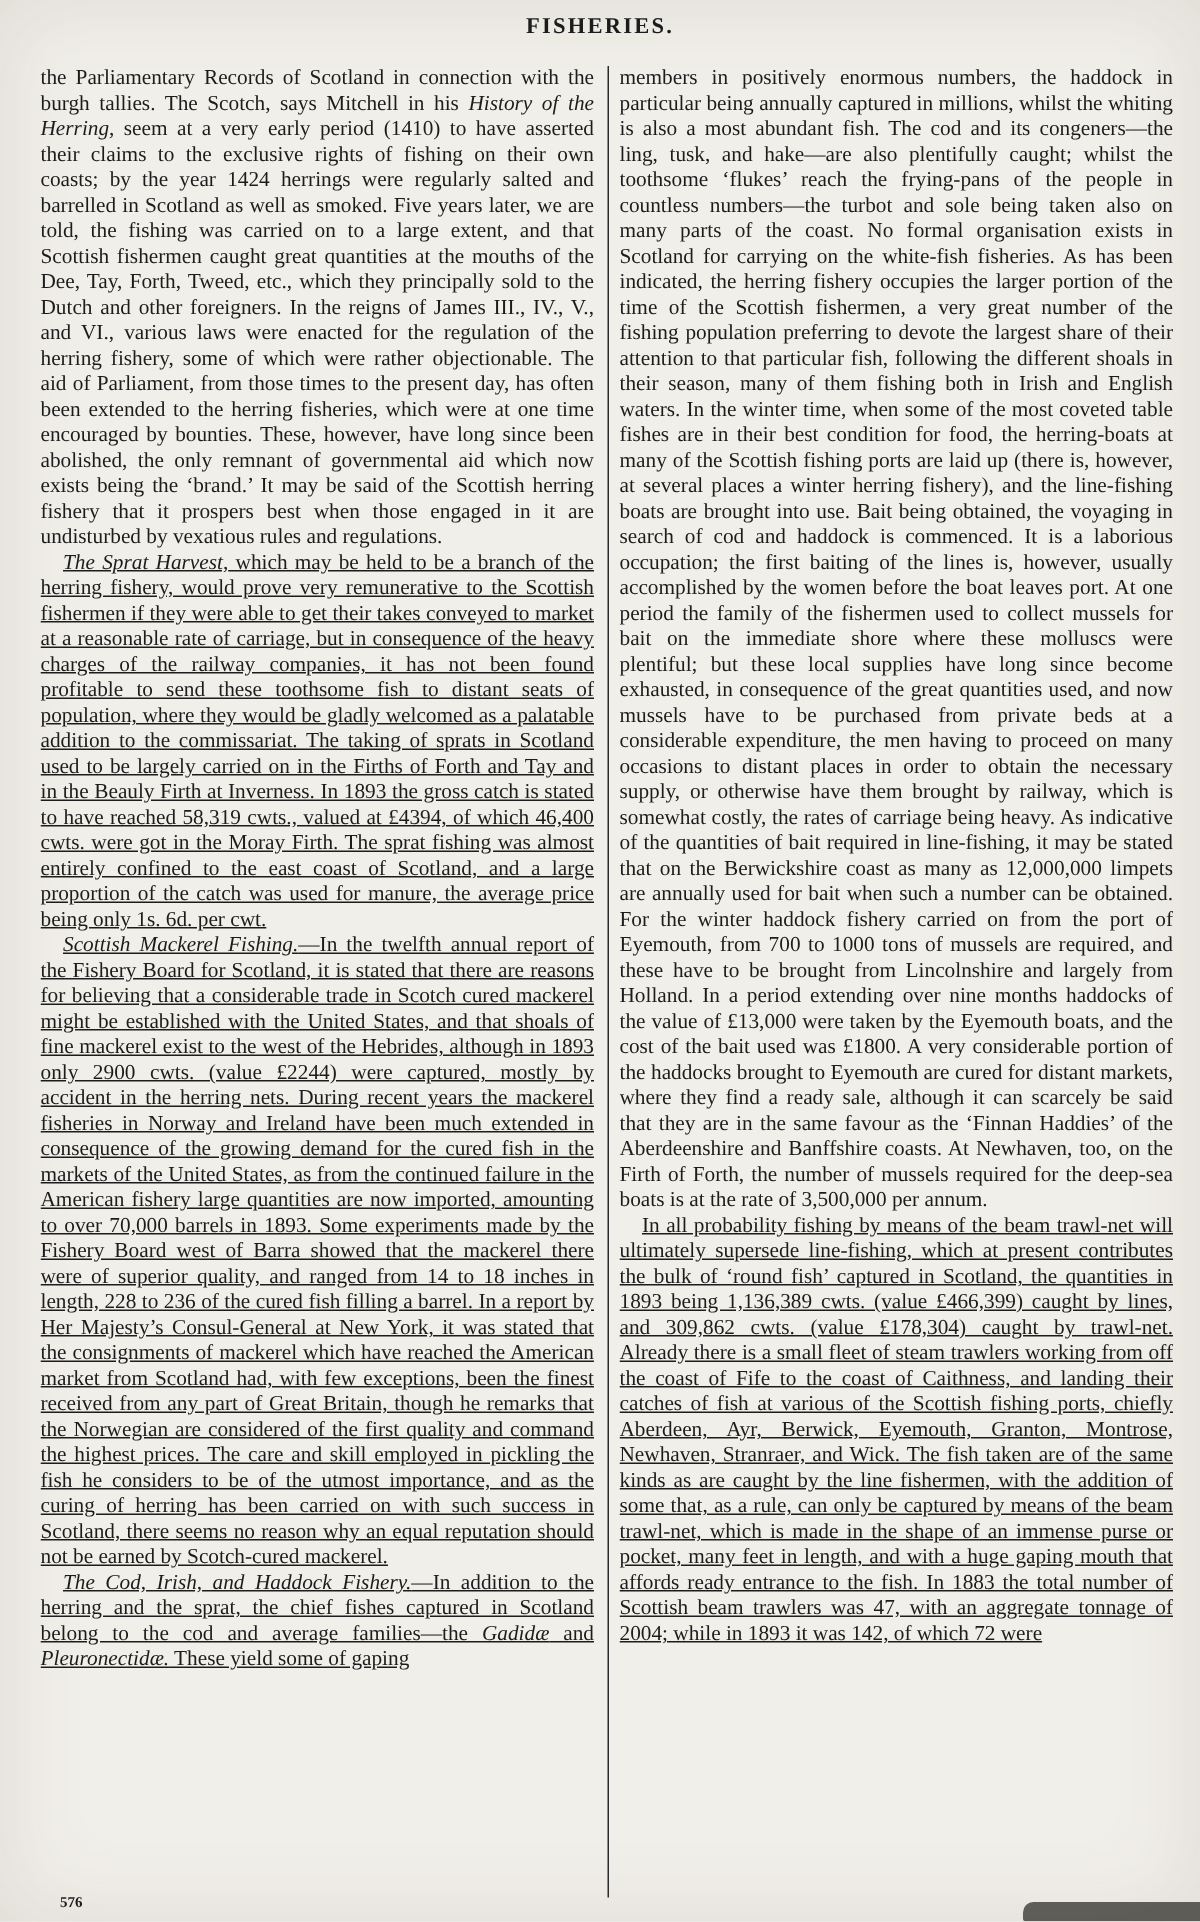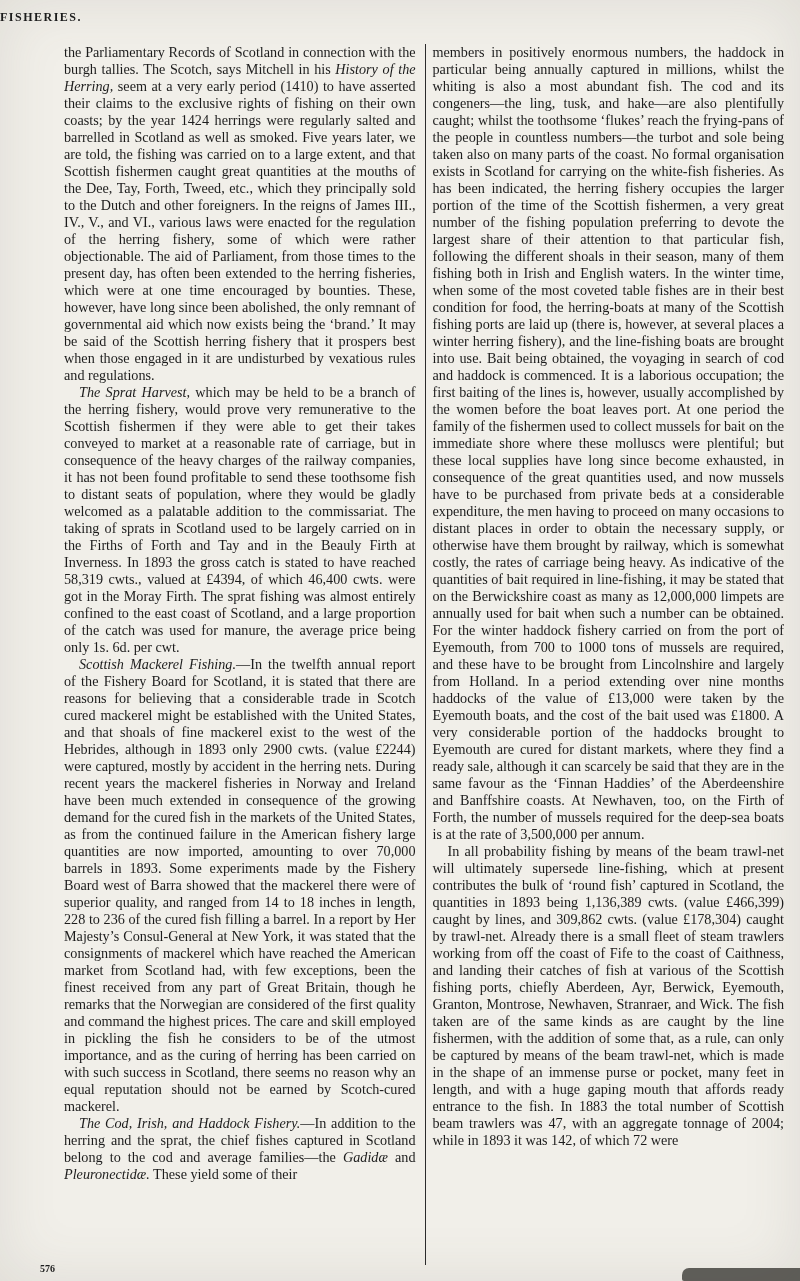--- a/index.html
+++ b/index.html
@@ -7,36 +7,35 @@
     width: 800px; height: 1281px;
     background: #f1efe9;
     position: relative;
     overflow: hidden;
     font-family: "Liberation Serif", "DejaVu Serif", serif;
     color: #1c1c1c;
     box-shadow: inset 0 0 60px rgba(90,85,70,0.12);
   }
   .header {
     position: absolute; top: 10px; left: 0; width: 100%;
-    font-weight: bold;
-    font-size: 12px; letter-spacing: 1.5px;
+    text-align: center; font-weight: bold;
+    font-size: 15px; letter-spacing: 1.5px;
   }
   .columns {
     position: absolute; top: 44px; left: 27px; right: 16px; bottom: 16px;
     display: flex;
-    margin-left: 37px;
   }
   .col {
     width: 369px; height: 100%; overflow: hidden;
     text-align: justify;
     font-size: 14.2px; line-height: 17px;
   }
   .divider { width: 1px; background: #2b2b2b; margin: 0 7px 0 9px; }
   p.para { margin: 0; padding: 0; }
-  p.indent { text-indent: 15px; }
+  p.indent { text-indent: 15px; text-decoration: underline; }
   .it { font-style: italic; }
   .page-number {
     position: absolute; left: 40px; bottom: 7px;
     font-weight: bold; font-size: 10px;
   }
   .smudge {
     position: absolute; right: 0; bottom: 0;
     width: 118px; height: 13px;
     background: #45443f; opacity: 0.85;
     border-radius: 7px 0 0 2px;
@@ -46,21 +45,21 @@
 <body>
 
 <div class="page">
   <div class="header">FISHERIES.</div>
 
   <div class="columns">
     <div class="col">
         <p class="para"><span>the Parliamentary Records of Scotland in connection with the burgh tallies.  The Scotch, says Mitchell in his </span><span class="it">History of the Herring,</span><span> seem at a very early period (1410) to have asserted their claims to the exclusive rights of fishing on their own coasts; by the year 1424 herrings were regularly salted and barrelled in Scotland as well as smoked.  Five years later, we are told, the fishing was carried on to a large extent, and that Scottish fishermen caught great quantities at the mouths of the Dee, Tay, Forth, Tweed, etc., which they principally sold to the Dutch and other foreigners.  In the reigns of James III., IV., V., and VI., various laws were enacted for the regulation of the herring fishery, some of which were rather objectionable.  The aid of Parliament, from those times to the present day, has often been extended to the herring fisheries, which were at one time encouraged by bounties.  These, however, have long since been abolished, the only remnant of governmental aid which now exists being the ‘brand.’ It may be said of the Scottish herring fishery that it prospers best when those engaged in it are undisturbed by vexatious rules and regulations.</span></p>
         <p class="para indent"><span class="it">The Sprat Harvest,</span><span> which may be held to be a branch of the herring fishery, would prove very remunerative to the Scottish fishermen if they were able to get their takes conveyed to market at a reasonable rate of carriage, but in consequence of the heavy charges of the railway companies, it has not been found profitable to send these toothsome fish to distant seats of population, where they would be gladly welcomed as a palatable addition to the commissariat.  The taking of sprats in Scotland used to be largely carried on in the Firths of Forth and Tay and in the Beauly Firth at Inverness. In 1893 the gross catch is stated to have reached 58,319 cwts., valued at £4394, of which 46,400 cwts. were got in the Moray Firth.  The sprat fishing was almost entirely confined to the east coast of Scotland, and a large proportion of the catch was used for manure, the average price being only 1s. 6d. per cwt.</span></p>
         <p class="para indent"><span class="it">Scottish Mackerel Fishing.</span><span>—In the twelfth annual report of the Fishery Board for Scotland, it is stated that there are reasons for believing that a considerable trade in Scotch cured mackerel might be established with the United States, and that shoals of fine mackerel exist to the west of the Hebrides, although in 1893 only 2900 cwts. (value £2244) were captured, mostly by accident in the herring nets.  During recent years the mackerel fisheries in Norway and Ireland have been much extended in consequence of the growing demand for the cured fish in the markets of the United States, as from the continued failure in the American fishery large quantities are now imported, amounting to over 70,000 barrels in 1893.  Some experiments made by the Fishery Board west of Barra showed that the mackerel there were of superior quality, and ranged from 14 to 18 inches in length, 228 to 236 of the cured fish filling a barrel.  In a report by Her Majesty’s Consul-General at New York, it was stated that the consignments of mackerel which have reached the American market from Scotland had, with few exceptions, been the finest received from any part of Great Britain, though he remarks that the Norwegian are considered of the first quality and command the highest prices.  The care and skill employed in pickling the fish he considers to be of the utmost importance, and as the curing of herring has been carried on with such success in Scotland, there seems no reason why an equal reputation should not be earned by Scotch-cured mackerel.</span></p>
-        <p class="para indent"><span class="it">The Cod, Irish, and Haddock Fishery.</span><span>—In addition to the herring and the sprat, the chief fishes captured in Scotland belong to the cod and average families—the </span><span class="it">Gadidæ</span><span> and </span><span class="it">Pleuronectidæ.</span><span>  These yield some of their</span></p>
+        <p class="para indent"><span class="it">The Cod, Irish, and Haddock Fishery.</span><span>—In addition to the herring and the sprat, the chief fishes captured in Scotland belong to the cod and average families—the </span><span class="it">Gadidæ</span><span> and </span><span class="it">Pleuronectidæ.</span><span>  These yield some of gaping</span></p>
       </div>
     <div class="divider"></div>
     <div class="col">
         <p class="para"><span>members in positively enormous numbers, the haddock in particular being annually captured in millions, whilst the whiting is also a most abundant fish.  The cod and its congeners—the ling, tusk, and hake—are also plentifully caught; whilst the toothsome ‘flukes’ reach the frying-pans of the people in countless numbers—the turbot and sole being taken also on many parts of the coast.  No formal organisation exists in Scotland for carrying on the white-fish fisheries.  As has been indicated, the herring fishery occupies the larger portion of the time of the Scottish fishermen, a very great number of the fishing population preferring to devote the largest share of their attention to that particular fish, following the different shoals in their season, many of them fishing both in Irish and English waters.  In the winter time, when some of the most coveted table fishes are in their best condition for food, the herring-boats at many of the Scottish fishing ports are laid up (there is, however, at several places a winter herring fishery), and the line-fishing boats are brought into use.  Bait being obtained, the voyaging in search of cod and haddock is commenced.  It is a laborious occupation; the first baiting of the lines is, however, usually accomplished by the women before the boat leaves port.  At one period the family of the fishermen used to collect mussels for bait on the immediate shore where these molluscs were plentiful; but these local supplies have long since become exhausted, in consequence of the great quantities used, and now mussels have to be purchased from private beds at a considerable expenditure, the men having to proceed on many occasions to distant places in order to obtain the necessary supply, or otherwise have them brought by railway, which is somewhat costly, the rates of carriage being heavy.  As indicative of the quantities of bait required in line-fishing, it may be stated that on the Berwickshire coast as many as 12,000,000 limpets are annually used for bait when such a number can be obtained. For the winter haddock fishery carried on from the port of Eyemouth, from 700 to 1000 tons of mussels are required, and these have to be brought from Lincolnshire and largely from Holland.  In a period extending over nine months haddocks of the value of £13,000 were taken by the Eyemouth boats, and the cost of the bait used was £1800.  A very considerable portion of the haddocks brought to Eyemouth are cured for distant markets, where they find a ready sale, although it can scarcely be said that they are in the same favour as the ‘Finnan Haddies’ of the Aberdeenshire and Banffshire coasts.  At Newhaven, too, on the Firth of Forth, the number of mussels required for the deep-sea boats is at the rate of 3,500,000 per annum.</span></p>
         <p class="para indent"><span>In all probability fishing by means of the beam trawl-net will ultimately supersede line-fishing, which at present contributes the bulk of ‘round fish’ captured in Scotland, the quantities in 1893 being 1,136,389 cwts. (value £466,399) caught by lines, and 309,862 cwts. (value £178,304) caught by trawl-net.  Already there is a small fleet of steam trawlers working from off the coast of Fife to the coast of Caithness, and landing their catches of fish at various of the Scottish fishing ports, chiefly Aberdeen, Ayr, Berwick, Eyemouth, Granton, Montrose, Newhaven, Stranraer, and Wick.  The fish taken are of the same kinds as are caught by the line fishermen, with the addition of some that, as a rule, can only be captured by means of the beam trawl-net, which is made in the shape of an immense purse or pocket, many feet in length, and with a huge gaping mouth that affords ready entrance to the fish.  In 1883 the total number of Scottish beam trawlers was 47, with an aggregate tonnage of 2004; while in 1893 it was 142, of which 72 were</span></p>
       </div>
   </div>
 
   <div class="page-number">576</div>
   <div class="smudge"></div>

